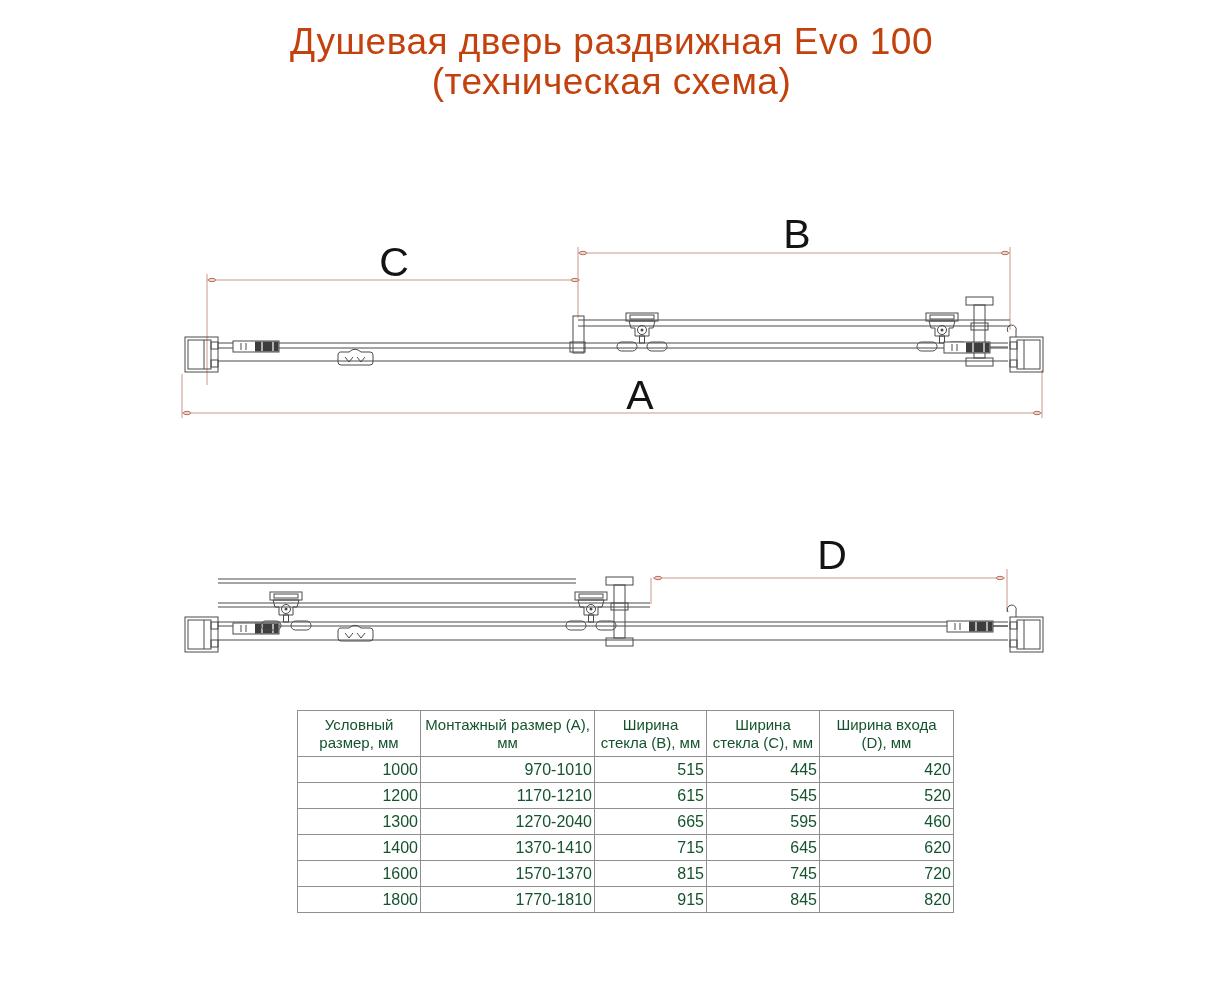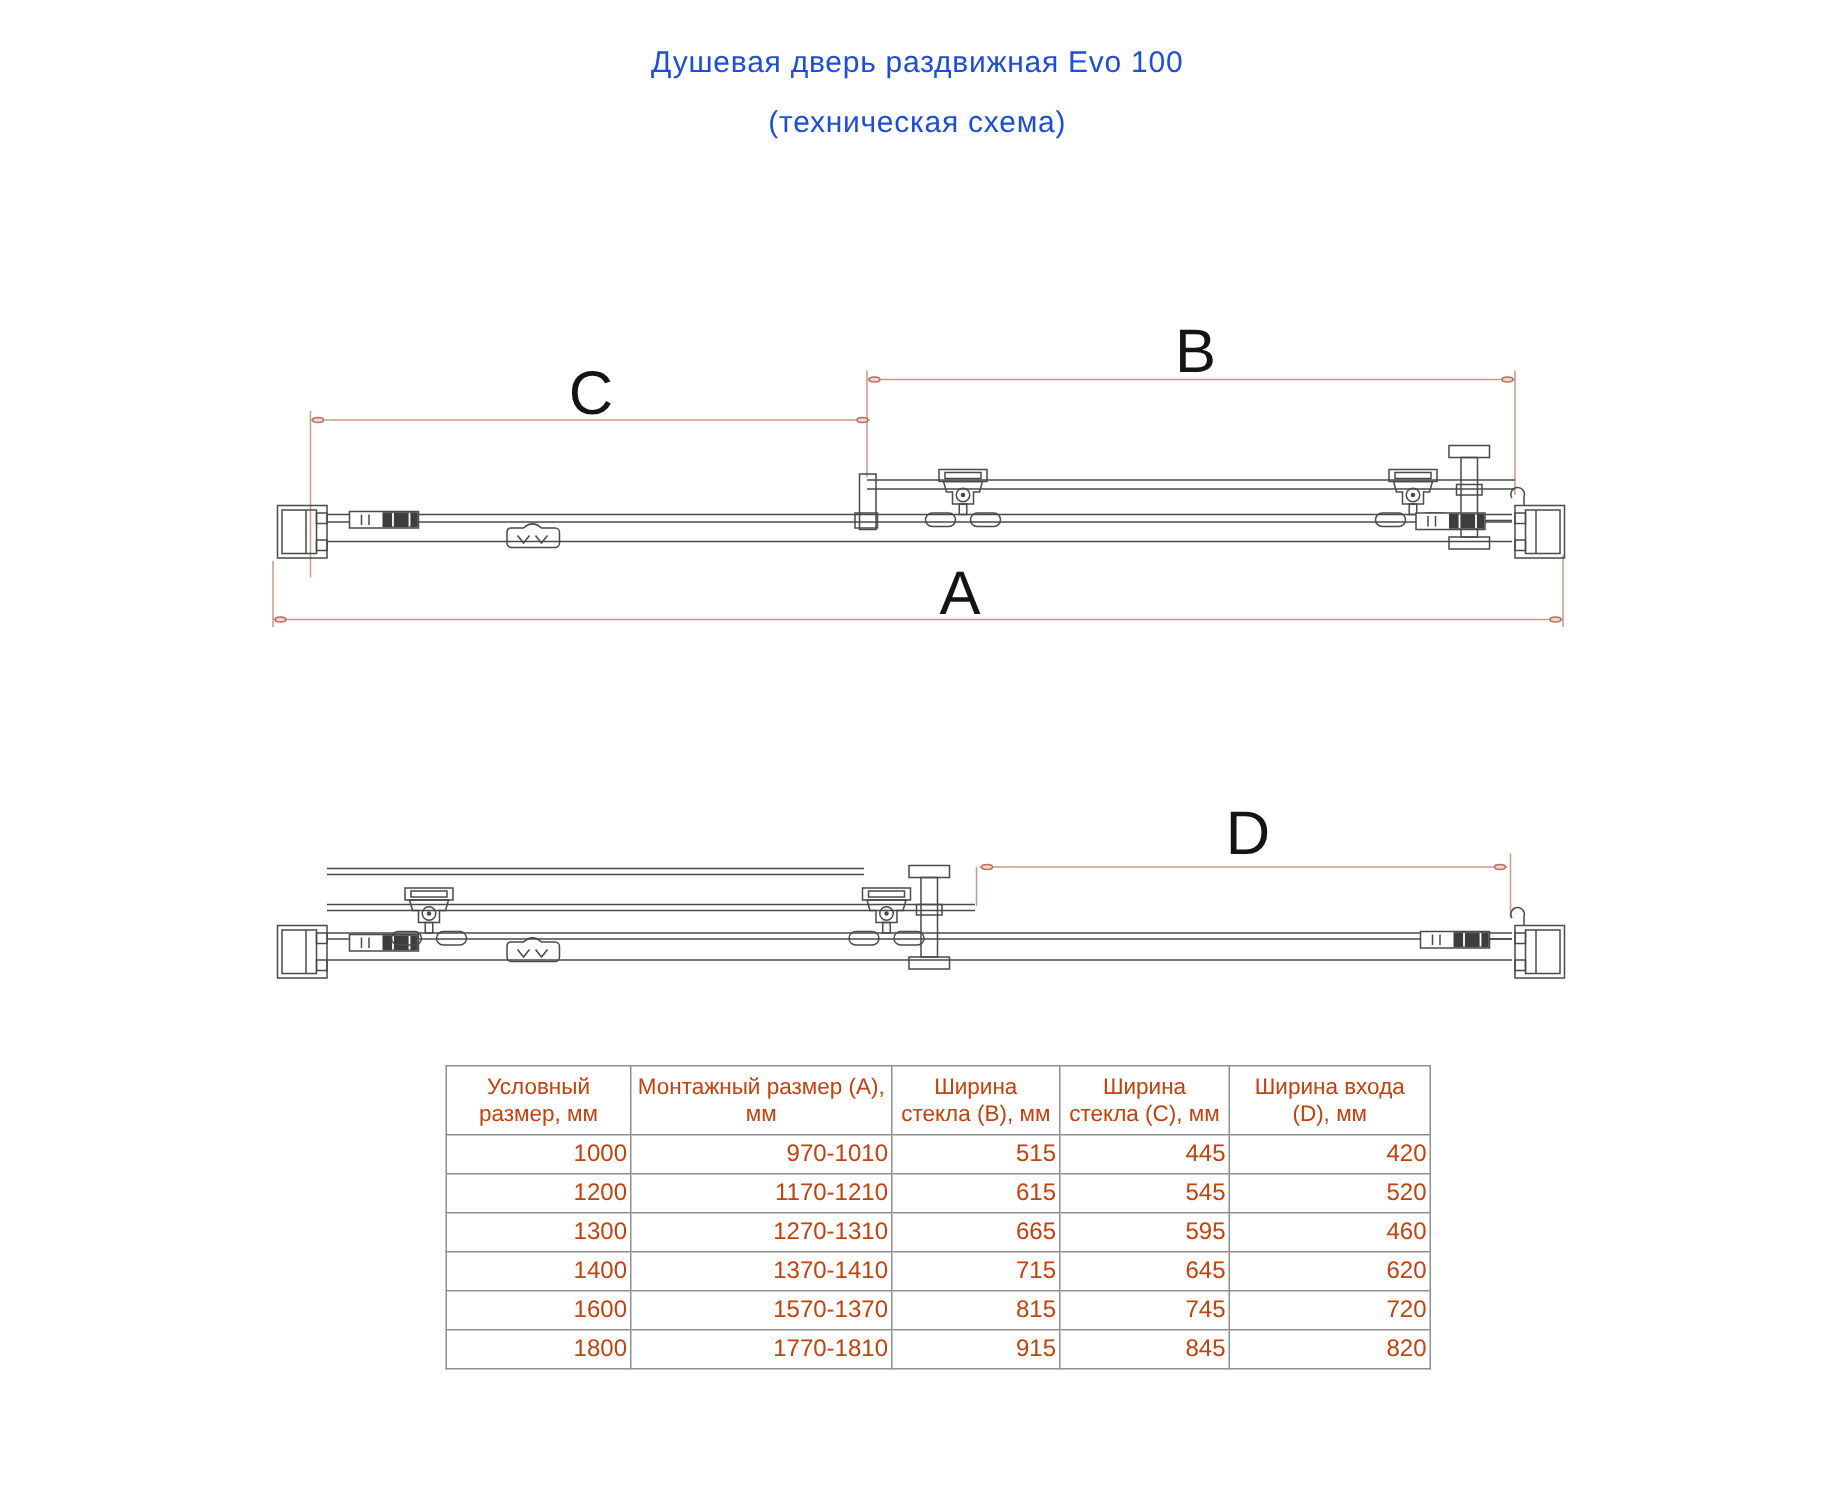--- a/index.html
+++ b/index.html
@@ -2,33 +2,33 @@
 <html><head>
 <meta charset="utf-8">
 <style>
   html,body{margin:0;padding:0;}
   body{
     width:1223px;height:1000px;position:relative;background:#ffffff;
     font-family:"Liberation Sans","DejaVu Sans",sans-serif;overflow:hidden;
   }
   .title-block{
     position:absolute;top:22px;left:0;width:100%;text-align:center;
-    color:#1d4ed8;font-size:20px;line-height:40px;letter-spacing:.5px;font-weight:400;
+    color:#c2410c;font-size:37px;line-height:40px;letter-spacing:.5px;font-weight:400;
   }
   .diagram-svg{position:absolute;left:0;top:0;width:1223px;height:1000px;}
   .dim-label{
     font-family:"Liberation Sans","DejaVu Sans",sans-serif;
     font-size:41px;fill:#141414;text-anchor:middle;
   }
   .size-table-wrap{
     position:absolute;left:297px;top:710px;width:656px;
   }
   table.size-table{
     width:100%;border-collapse:collapse;table-layout:fixed;
-    color:#c2410c;
+    color:#14532d;
   }
   table.size-table th,table.size-table td{
     border:1px solid #8f8f8f;text-align:center;vertical-align:middle;
     font-weight:400;
   }
   table.size-table th{
     height:41px;font-size:15px;line-height:18px;padding:2px 4px;
   }
   table.size-table td{
     height:25px;font-size:16px;padding:0 2px;text-align:right;
@@ -194,21 +194,21 @@
         </tr>
         <tr>
           <td>1200</td>
           <td>1170-1210</td>
           <td>615</td>
           <td>545</td>
           <td>520</td>
         </tr>
         <tr>
           <td>1300</td>
-          <td>1270-1310</td>
+          <td>1270-2040</td>
           <td>665</td>
           <td>595</td>
           <td>460</td>
         </tr>
         <tr>
           <td>1400</td>
           <td>1370-1410</td>
           <td>715</td>
           <td>645</td>
           <td>620</td>

